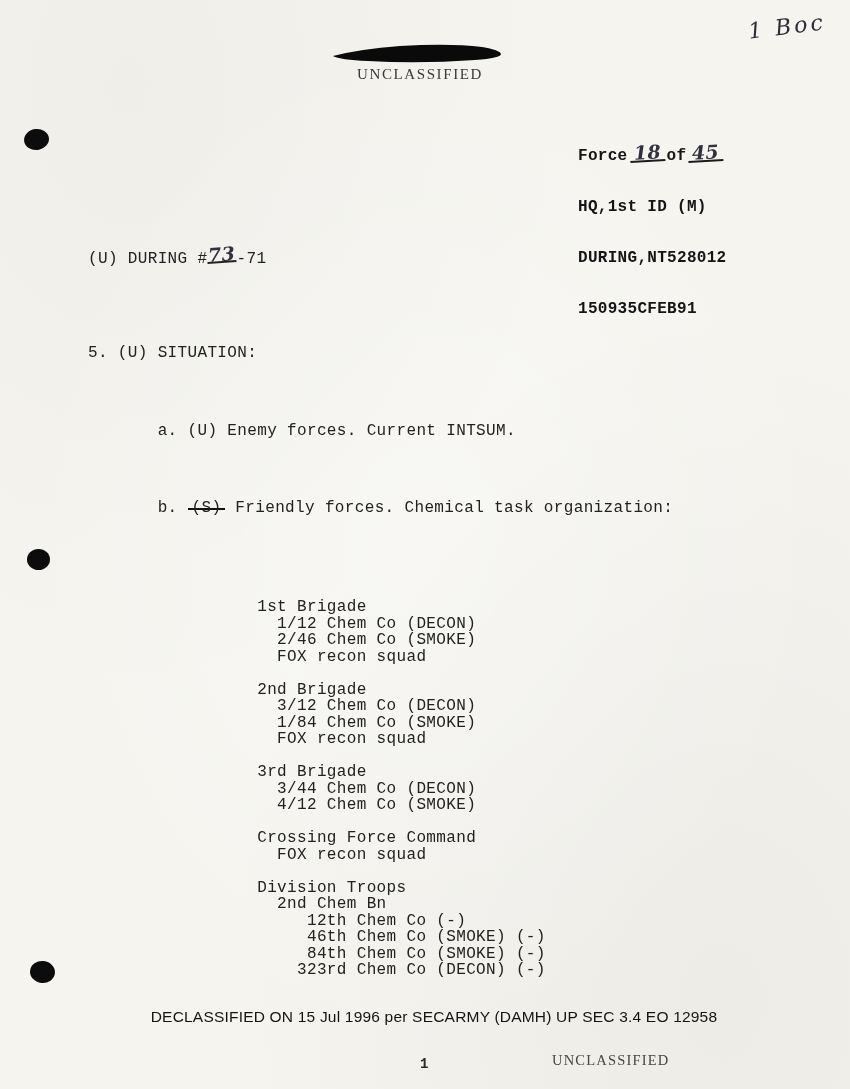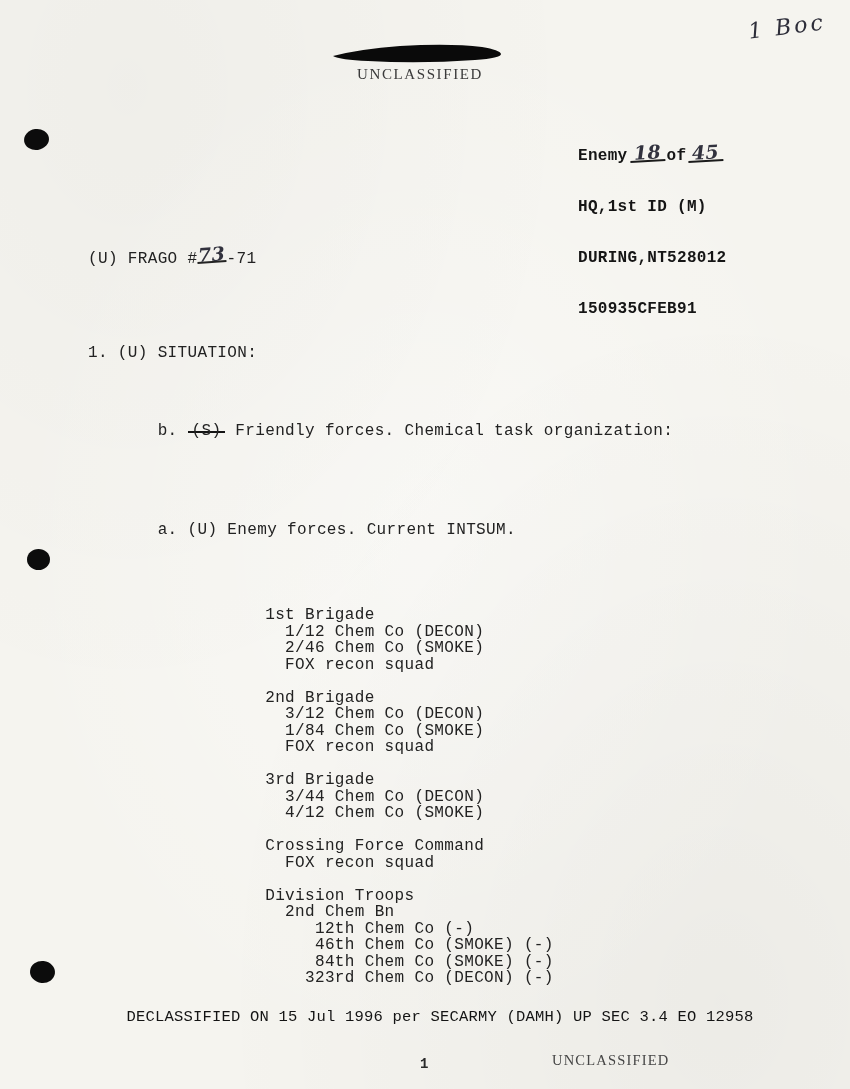--- a/index.html
+++ b/index.html
@@ -42,42 +42,42 @@
     border-bottom:2px solid #1b1b1b; display:inline-block;
     line-height:15px; transform:translateY(-1px) rotate(-3deg);
   }
 
   
   .docbody {
     position:absolute; left:88px; top:200px; width:700px;
     font-size:16px; letter-spacing:0.35px; line-height:16.5px;
     white-space:pre; color:#222;
   }
-  .docbody pre { font:inherit; letter-spacing:inherit; line-height:inherit; white-space:pre; margin:8px; }
+  .docbody pre { font:inherit; letter-spacing:inherit; line-height:inherit; white-space:pre; margin:0; }
   .ln { white-space:pre; }
   .g27 { margin-bottom:11px; }
   .g28 { margin-bottom:12px; }
   .g32 { margin-bottom:15px; }
   .g33 { margin-bottom:17px; }
   .g50 { margin-bottom:33px; }
   .struck {
     background-image:linear-gradient(#141414,#141414);
     background-size:100% 2px; background-position:center 55%;
     background-repeat:no-repeat; padding:0 4px;
   }
   .frago-num {
     font-size:19px; font-weight:bold; border-bottom:2px solid #232323;
     display:inline-block; line-height:13px; padding:0 1px;
     transform:translateY(-2px) rotate(-4deg);
   }
 
   
   .declass {
-    position:absolute; left:70px; top:1008px; width:740px; text-align:center;
-    font-family:Liberation Mono, monospace;
+    position:absolute; left:64px; top:1008px; width:740px; text-align:center;
+    font-family:Liberation Sans, sans-serif;
     font-size:15.5px; color:#141414; letter-spacing:0.2px;
   }
   .pgnum {
     position:absolute; left:420px; top:1056px;
     font-size:14px; font-weight:bold; color:#2a2a2a;
   }
   .cls-footer {
     position:absolute; left:552px; top:1052px;
     font-family:"Liberation Serif","DejaVu Serif",serif;
     font-size:14.5px; letter-spacing:1.2px; color:#454545;
@@ -96,36 +96,36 @@
 
   <svg class="marker" width="178" height="24" viewBox="0 0 178 24">
     <path d="M3 14 Q30 7 70 4 Q120 1 152 5 Q170 8 171 12 Q171 16 145 18 Q90 22 38 19 Q10 18 3 14 Z" fill="#0a0a0a"></path>
   </svg>
 
   <div class="cls-header">UNCLASSIFIED</div>
 
   <div class="hand topright">1 Boc</div>
 
   <div class="copy-block">
-    <div class="copy-line"><span>Enemy</span><span class="hand num">18</span><span>of</span><span class="hand num">45</span></div>
+    <div class="copy-line"><span>Force</span><span class="hand num">18</span><span>of</span><span class="hand num">45</span></div>
     <div>HQ,1st ID (M)</div>
     <div>DURING,NT528012</div>
     <div>150935CFEB91</div>
   </div>
 
   <div class="docbody">
 
-    <div class="ln g28"><span>(U) FRAGO #</span><span class="hand frago-num">73</span><span>-71</span></div>
+    <div class="ln g28"><span>(U) DURING #</span><span class="hand frago-num">73</span><span>-71</span></div>
 
 
-    <div class="ln g28">1. (U) SITUATION:</div>
+    <div class="ln g28">5. (U) SITUATION:</div>
+
+    <div class="ln g27">       a. (U) Enemy forces. Current INTSUM.</div>
 
     <div class="ln g50"><span>       b. </span><span class="struck">(S)</span><span> Friendly forces. Chemical task organization:</span></div>
-
-    <div class="ln g27">       a. (U) Enemy forces. Current INTSUM.</div>
 
     <pre class="g33">                 1st Brigade
                    1/12 Chem Co (DECON)
                    2/46 Chem Co (SMOKE)
                    FOX recon squad
 
                  2nd Brigade
                    3/12 Chem Co (DECON)
                    1/84 Chem Co (SMOKE)
                    FOX recon squad

